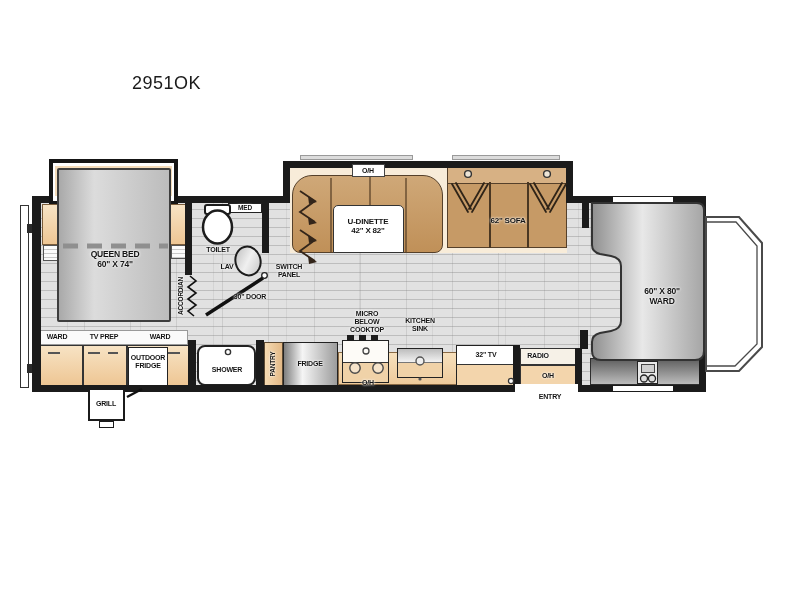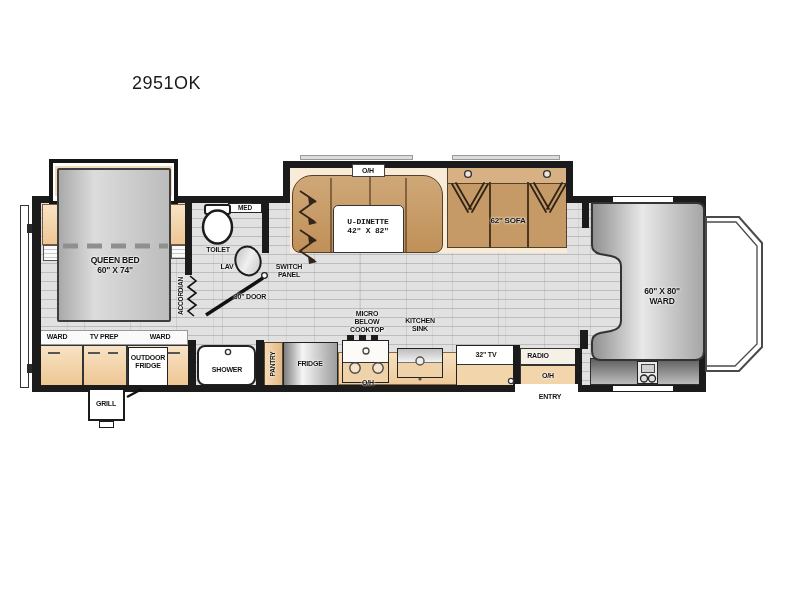--- a/index.html
+++ b/index.html
@@ -203,21 +203,21 @@
     <circle cx="420" cy="379" r="1.6" fill="#555"></circle>
 
     <circle cx="511" cy="381" r="2.6" fill="#fff" stroke="#333" stroke-width="1.3"></circle>
 
     <circle cx="644" cy="378.5" r="3.5" fill="#ddd" stroke="#222" stroke-width="1.3"></circle>
     <circle cx="652" cy="378.5" r="3.5" fill="#ddd" stroke="#222" stroke-width="1.3"></circle>
 
     <line x1="127" y1="397" x2="142" y2="389" stroke="#111" stroke-width="2.5"></line>
   </svg>
 
-  <div class="lbl s85" style="left:115px;top:266px;">
+  <div class="lbl s85" style="left:115px;top:260px;">
     <div>QUEEN BED</div>
       <div>60" X 74"</div>
   </div>
   <div class="lbl s7" style="left:57px;top:337px;">WARD</div>
   <div class="lbl s7" style="left:104px;top:337px;">TV PREP</div>
   <div class="lbl s7" style="left:160px;top:337px;">WARD</div>
   <div class="lbl s7" style="left:148px;top:362px;">
     <div>OUTDOOR</div>
       <div>FRIDGE</div>
   </div>
@@ -241,21 +241,21 @@
       <div>BELOW</div>
       <div>COOKTOP</div>
   </div>
   <div class="lbl s7" style="left:420px;top:325px;">
     <div>KITCHEN</div>
       <div>SINK</div>
   </div>
   <div class="lbl s7" style="left:368px;top:383px;">O/H</div>
 
   <div class="lbl s7" style="left:368px;top:171px;">O/H</div>
-  <div class="lbl" style="left:368px;top:227px;font-family:Liberation Mono, monospace;">
+  <div class="lbl" style="left:368px;top:227px;">
     <div>U-DINETTE</div>
       <div>42" X 82"</div>
   </div>
   <div class="lbl" style="left:508px;top:221px;">62" SOFA</div>
   <div class="lbl s7" style="left:486px;top:355px;">32" TV</div>
   <div class="lbl s7" style="left:538px;top:356px;">RADIO</div>
   <div class="lbl s7" style="left:548px;top:376px;">O/H</div>
   <div class="lbl s7" style="left:550px;top:397px;">ENTRY</div>
 
   <div class="lbl s85" style="left:662px;top:297px;">

